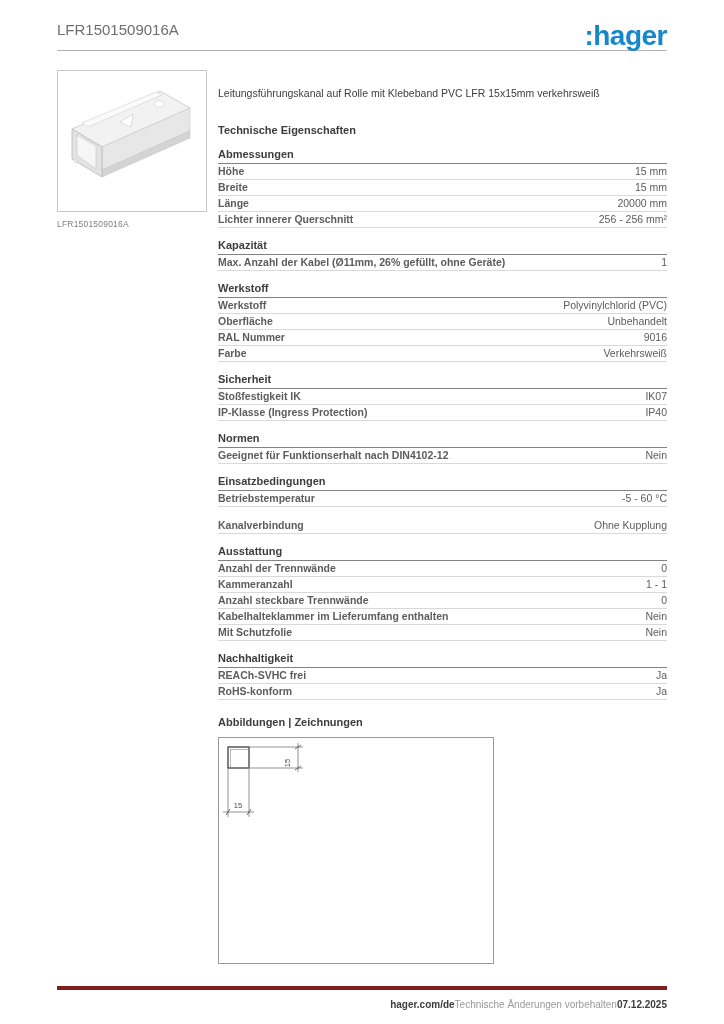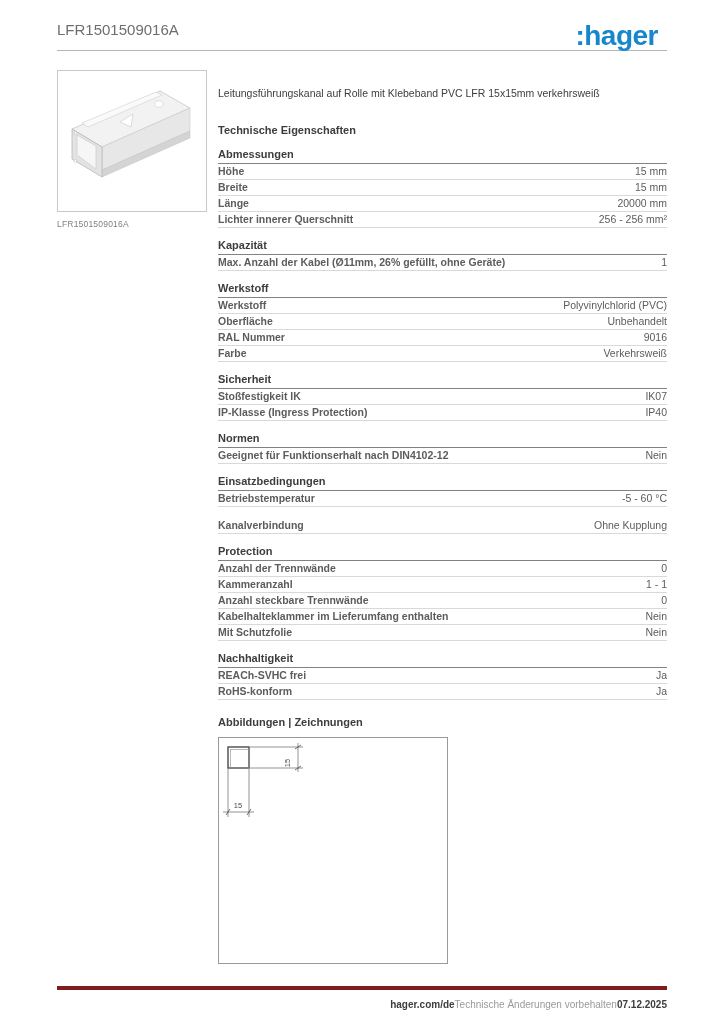--- a/index.html
+++ b/index.html
@@ -10,21 +10,21 @@
     width: 724px;
     height: 1024px;
     background: #ffffff;
     overflow: hidden;
   }
   
   .hdr { margin: 0 57px; padding-top: 20px; position: relative; }
   .doc-type { font-size: 16px; font-weight: bold; color: #3d3d3d; line-height: 19px; }
   .prod-ref { font-size: 15px; color: #6e6e6e; line-height: 18px; margin-top: 1px; }
   .logo {
-    position: absolute; right: 9px; top: 22px;
+    position: absolute; right: 0; top: 22px;
     font-size: 28px; font-weight: bold; letter-spacing: -0.5px;
     line-height: 28px;
   }
   .hdr-rule { margin: 11px 57px 0; border-top: 1px solid #b4b4b4; height: 0; }
   
   .main { display: flex; margin: 19px 57px 0; gap: 11px; }
   .left-col { width: 150px; flex: 0 0 150px; }
   .img-box {
     width: 150px; height: 142px;
     border: 1px solid #c9c9c9; background: #ffffff;
@@ -47,21 +47,21 @@
   .spec-row {
     display: flex; justify-content: space-between; align-items: baseline;
     font-size: 10.5px; color: #5c5c5c; line-height: 11px;
     padding: 2px 0; border-bottom: 1px solid #d9d9d9;
   }
   .spec-label { text-align: right; font-weight: bold; }
   .spec-value { text-align: right; white-space: nowrap; padding-left: 12px; }
   
   .drawings-title { font-size: 11px; font-weight: bold; color: #3d3d3d; line-height: 13px; margin-top: 16px; }
   .drawing-box {
-    margin-top: 8px; width: 230px; height: 227px;
+    margin-top: 8px; width: 276px; height: 227px;
     border: 1px solid #999999; background: #ffffff;
   }
   
   .footer {
     position: absolute; left: 57px; right: 57px; top: 986px;
     border-top: 4px solid #7f1d1d; padding-top: 9px;
     display: flex; justify-content: flex-end; align-items: baseline;
     font-size: 10px;
   }
   .footer-left, .footer-right { font-weight: bold; color: #3d3d3d; }
@@ -201,21 +201,21 @@
   <div class="spec-section">
     <div class="spec-rows">
   <div class="spec-row">
     <span class="spec-label">Kanalverbindung</span>
     <span class="spec-value">Ohne Kupplung</span>
   </div>
 </div>
   </div>
 
   <div class="spec-section">
-    <div class="spec-title">Protection</div>
+    <div class="spec-title">Ausstattung</div>
     <div class="spec-rows">
   <div class="spec-row">
     <span class="spec-label">Anzahl der Trennwände</span>
     <span class="spec-value">0</span>
   </div>
 
   <div class="spec-row">
     <span class="spec-label">Kammeranzahl</span>
     <span class="spec-value">1 - 1</span>
   </div>

